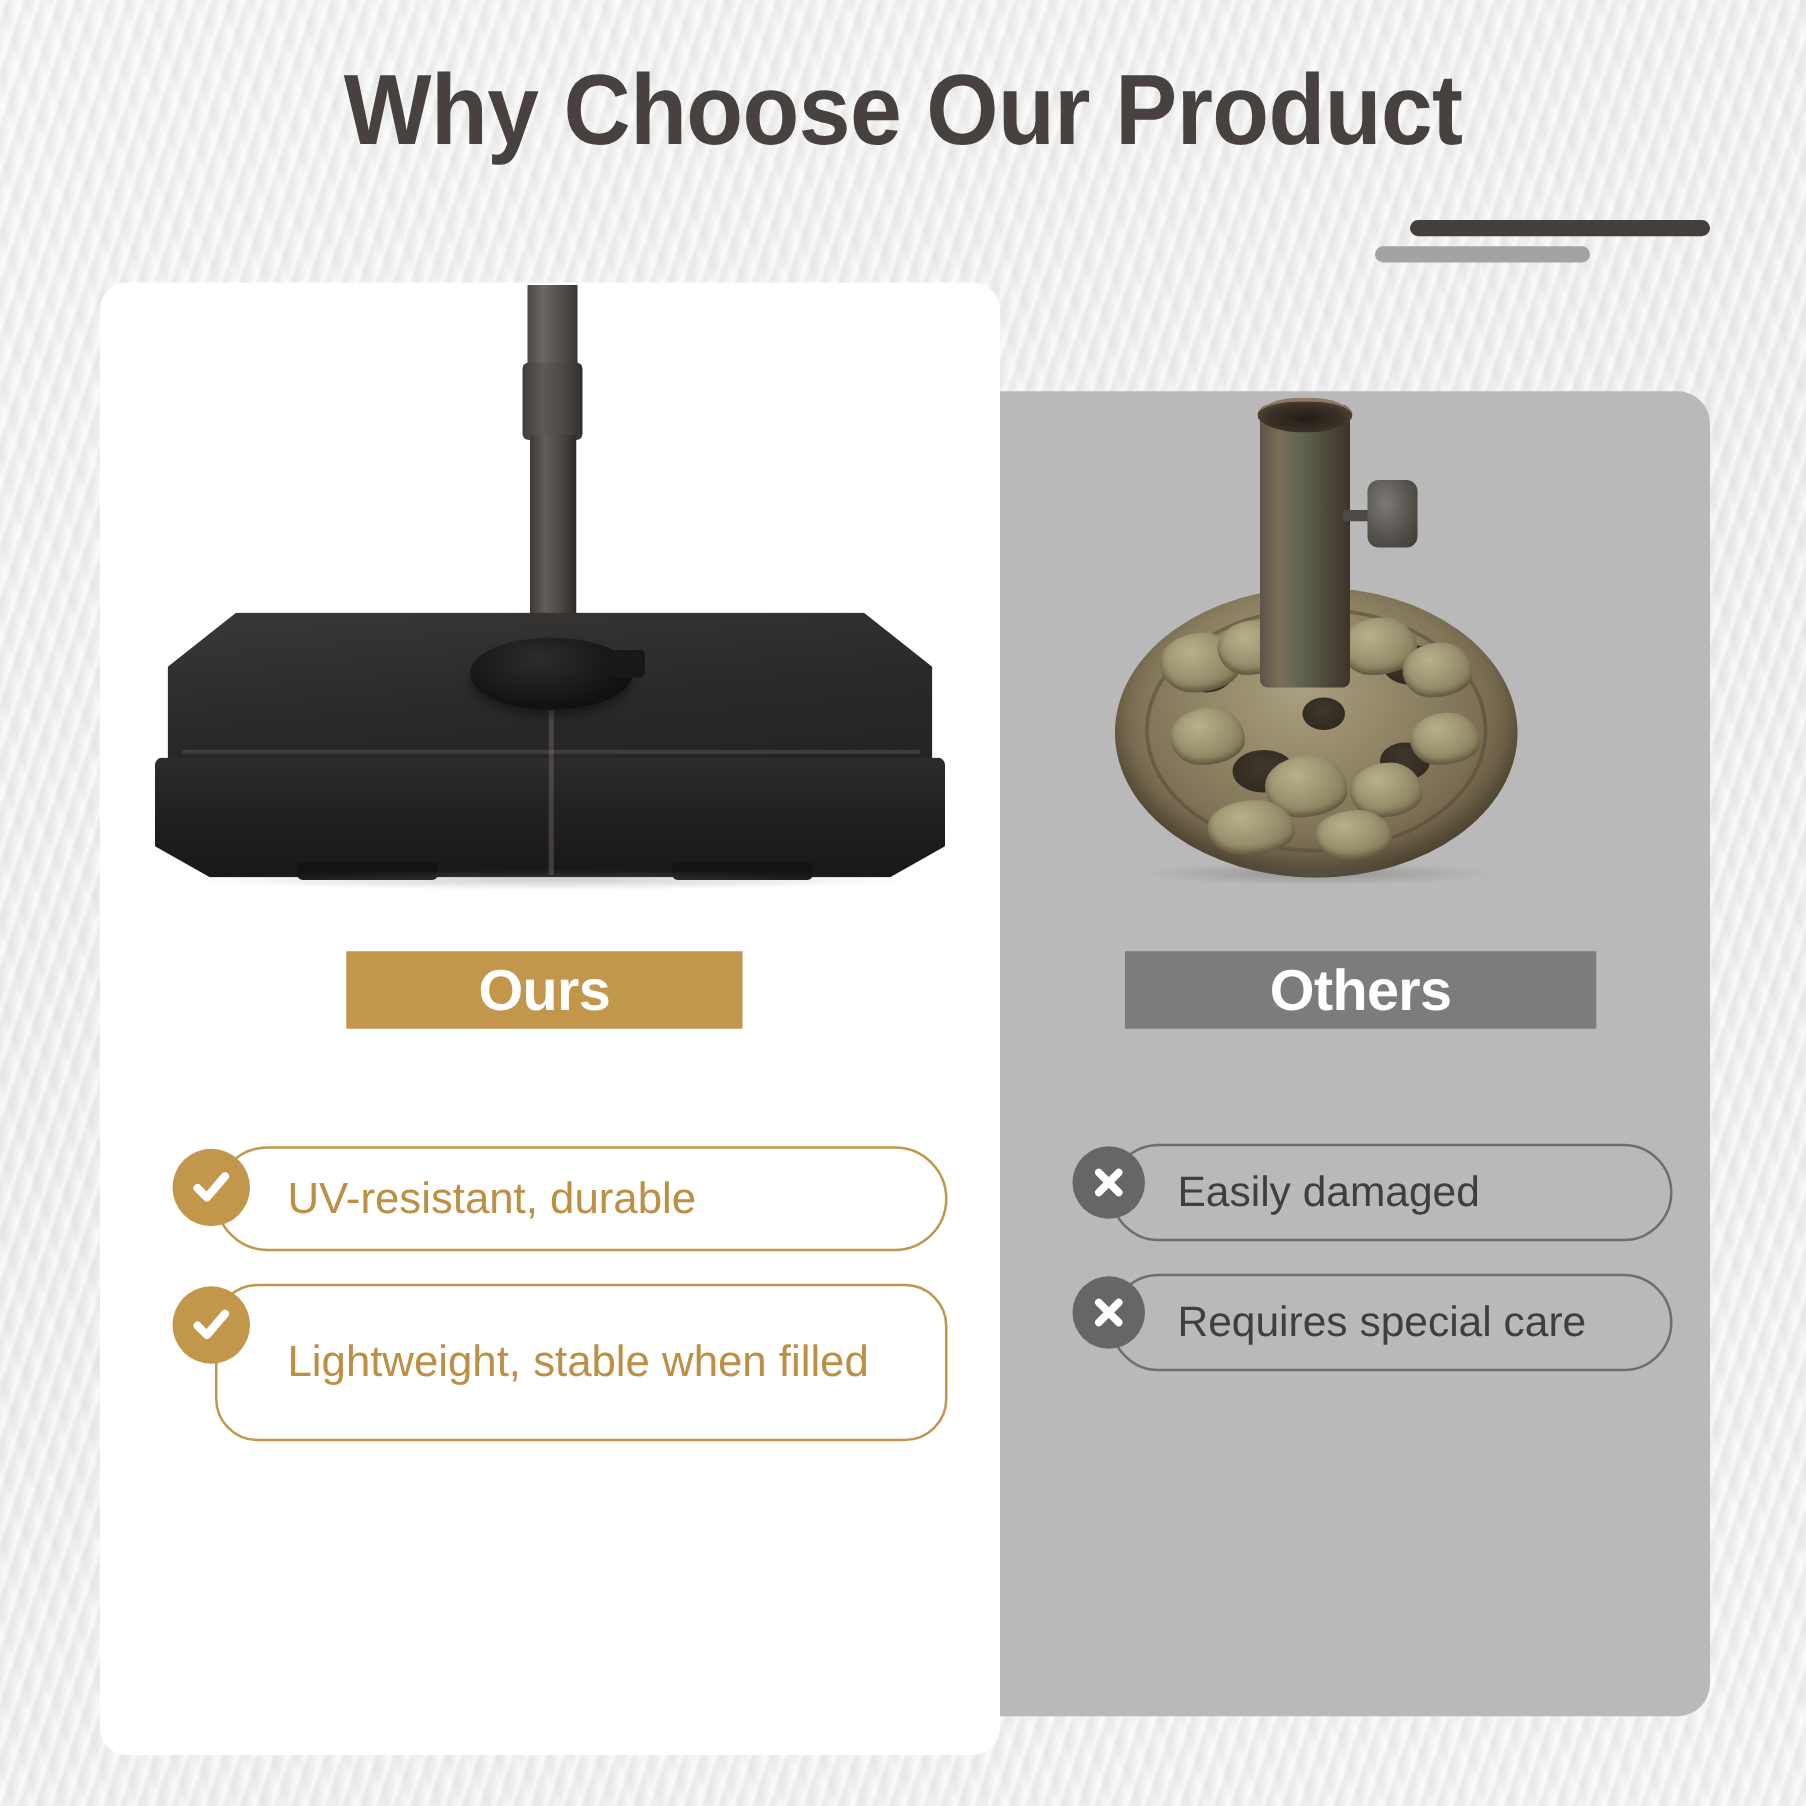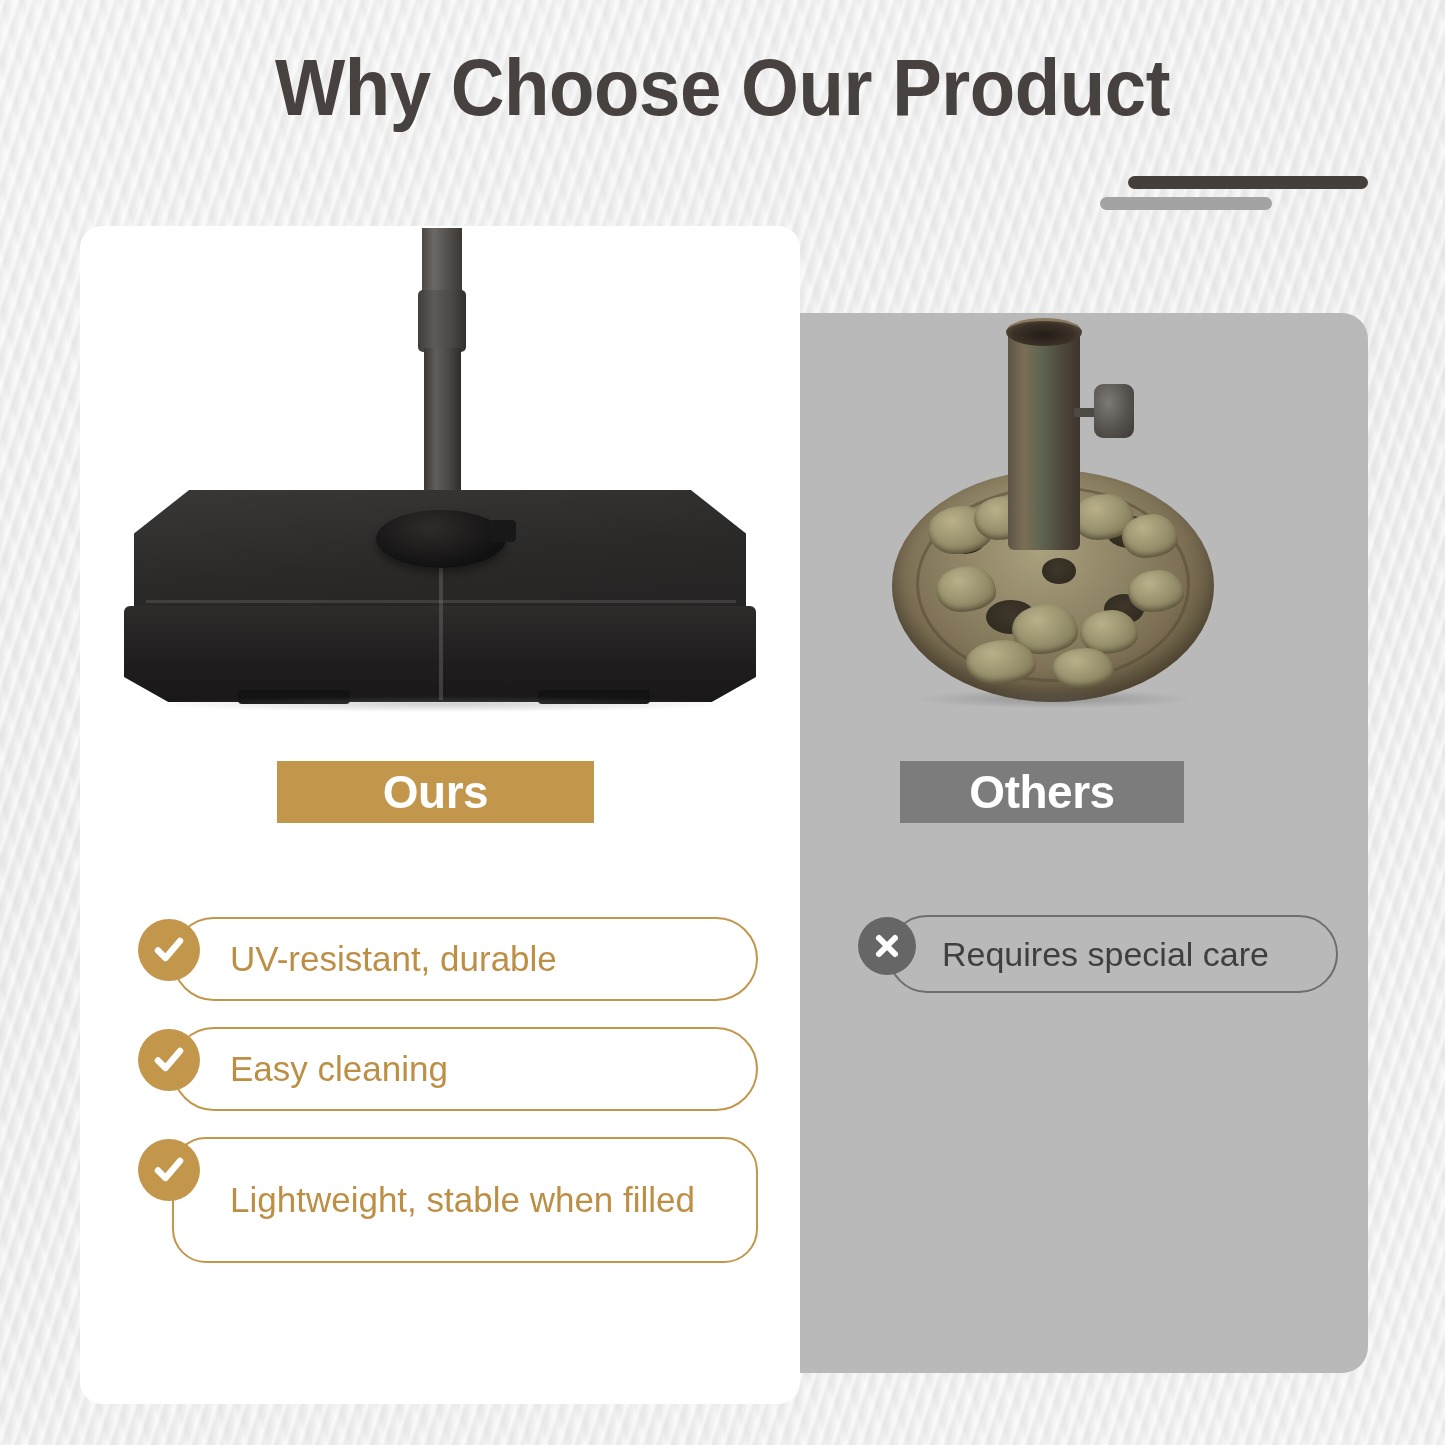--- a/index.html
+++ b/index.html
@@ -226,21 +226,21 @@
     height: 62px;
     z-index: 5;
     color: #ffffff;
     font-weight: bold;
     font-size: 46px;
     line-height: 62px;
     text-align: center;
     letter-spacing: -0.5px;
   }
   #ours-label   { left: 277px;  top: 761px; width: 317px; background: #c2964b; }
-  #others-label { left: 900px;  top: 761px; width: 284px; background: #7c7c7c; }
+  #others-label { left: 900px;  top: 761px; width: 377px; background: #7c7c7c; }
 
   
   .feature-list { position: absolute; z-index: 5; }
   #ours-list   { left: 138px; top: 905px; width: 620px; }
   #others-list { left: 858px; top: 915px; width: 480px; }
 
   .feature-row {
     position: relative;
     margin-bottom: 26px;
   }
@@ -362,42 +362,42 @@
 
   <div class="feature-row">
     <span class="badge check">
       <svg width="34" height="34" viewBox="0 0 34 34" aria-hidden="true">
         <path d="M6 17.5 L13.5 25 L28 8" fill="none" stroke="#ffffff" stroke-width="6.5" stroke-linecap="round" stroke-linejoin="round"></path>
       </svg>
     </span>
     <div class="pill">UV-resistant, durable</div>
   </div>
 
-  <div class="feature-row">
-    <span class="badge check">
-      <svg width="34" height="34" viewBox="0 0 34 34" aria-hidden="true">
-        <path d="M6 17.5 L13.5 25 L28 8" fill="none" stroke="#ffffff" stroke-width="6.5" stroke-linecap="round" stroke-linejoin="round"></path>
-      </svg>
-    </span>
-    <div class="pill">Easy cleaning</div>
-  </div>
 
   <div class="feature-row">
     <span class="badge check">
       <svg width="34" height="34" viewBox="0 0 34 34" aria-hidden="true">
         <path d="M6 17.5 L13.5 25 L28 8" fill="none" stroke="#ffffff" stroke-width="6.5" stroke-linecap="round" stroke-linejoin="round"></path>
       </svg>
     </span>
     <div class="pill two-line">Lightweight, stable when filled</div>
   </div>
 
 </div>
 
 <div class="feature-list" id="others-list">
 
+  <div class="feature-row">
+    <span class="badge cross">
+      <svg width="30" height="30" viewBox="0 0 30 30" aria-hidden="true">
+        <path d="M7 7 L23 23 M23 7 L7 23" fill="none" stroke="#ffffff" stroke-width="6" stroke-linecap="round"></path>
+      </svg>
+    </span>
+    <div class="pill">Easily damaged</div>
+  </div>
 
   <div class="feature-row">
     <span class="badge cross">
       <svg width="30" height="30" viewBox="0 0 30 30" aria-hidden="true">
         <path d="M7 7 L23 23 M23 7 L7 23" fill="none" stroke="#ffffff" stroke-width="6" stroke-linecap="round"></path>
       </svg>
     </span>
     <div class="pill">Requires special care</div>
   </div>
 

